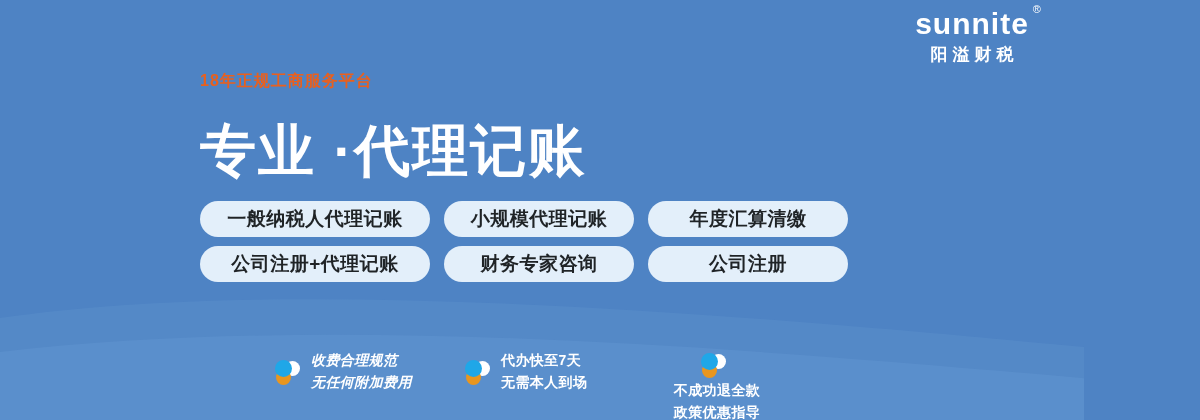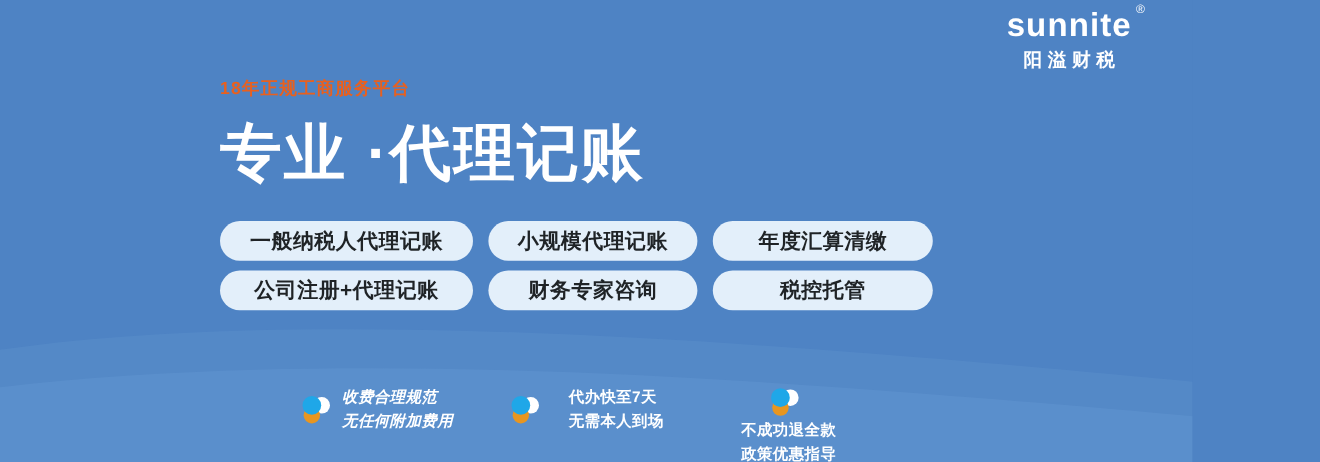--- a/index.html
+++ b/index.html
@@ -68,21 +68,21 @@
   #tagline {
     color:#e8601f;
     font-size:16px;
     font-weight:bold;
     letter-spacing:1px;
     line-height:1.1;
     white-space:nowrap;
   }
 
   #headline {
-    margin-top:18px;
+    margin-top:30px;
     color:#ffffff;
     font-size:56px;
     font-weight:bold;
     letter-spacing:2px;
     line-height:1.12;
     white-space:nowrap;
   }
 
   
   #pill-grid {
@@ -115,21 +115,21 @@
   
   #features {
     position:absolute;
     left:272px;
     top:350px;
     display:flex;
     align-items:flex-start;
   }
   .feature { display:flex; align-items:center; }
   .feature.f1 { width:190px;font-style:italic; }
-  .feature.f2 { width:170px;gap:16px; }
+  .feature.f2 { width:170px; }
   .feature.f3 { width:170px;flex-direction:column; }
 
   .feat-icon {
     position:relative;
     width:30px;
     height:30px;
     flex:0 0 30px;
     margin-right:9px;
   }
   .feat-icon .dot-white {
@@ -188,21 +188,21 @@
 
   <div id="pill-grid">
     <div class="pill-row">
       <div class="pill w1">一般纳税人代理记账</div>
       <div class="pill w2">小规模代理记账</div>
       <div class="pill w3">年度汇算清缴</div>
     </div>
     <div class="pill-row">
       <div class="pill w1">公司注册+代理记账</div>
       <div class="pill w2">财务专家咨询</div>
-      <div class="pill w3">税控托管</div>
+      <div class="pill w3">公司注册</div>
     </div>
   </div>
 
   <div id="features">
 
     <div class="feature f1">
       <div class="feat-icon">
         <span class="dot-white"></span>
         <span class="dot-orange"></span>
         <span class="dot-cyan"></span>

